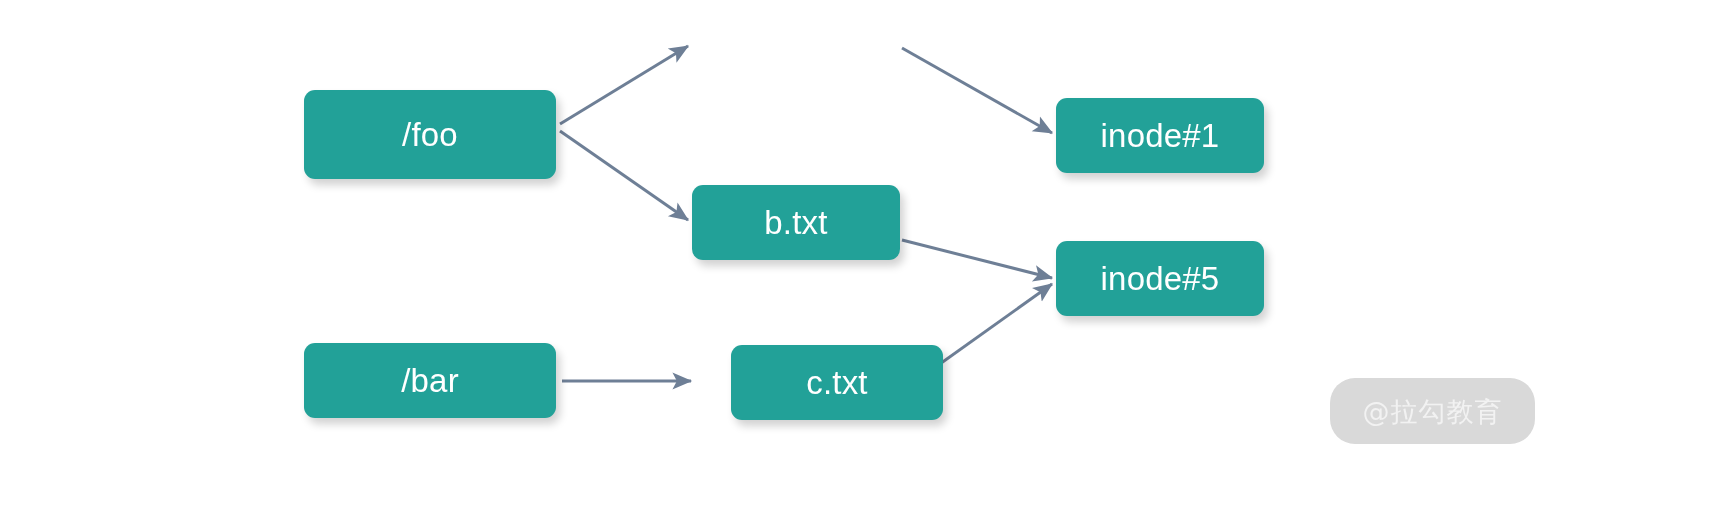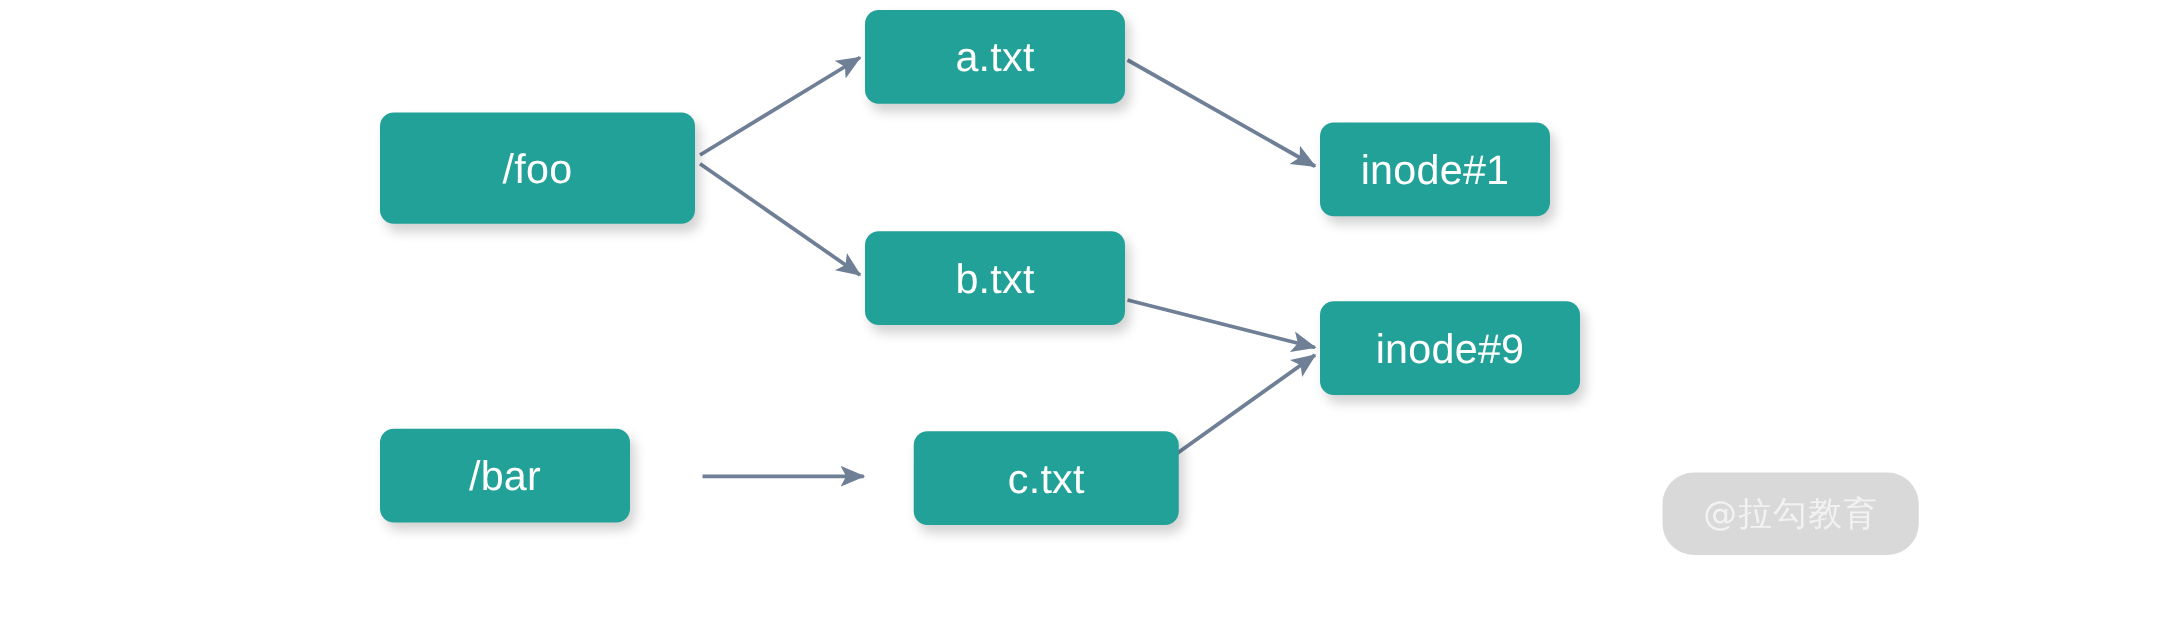--- a/index.html
+++ b/index.html
@@ -85,41 +85,38 @@
         <line x1="902" y1="240" x2="1052" y2="278" stroke="#6e7f96" stroke-width="3" marker-end="url(#arrowhead)"></line>
         <line x1="562" y1="381" x2="691" y2="381" stroke="#6e7f96" stroke-width="3" marker-end="url(#arrowhead)"></line>
         <line x1="909" y1="386" x2="1052" y2="284" stroke="#6e7f96" stroke-width="3" marker-end="url(#arrowhead)"></line>
       </g>
   </svg>
 
   <div class="node" style="left: 304px; top: 90px; width: 252px; height: 89px; background: rgb(34, 161, 152); color: rgb(255, 255, 255);">
     <span class="node-label">/foo</span>
   </div>
 
-  <div class="node" style="left: 692px; top: 8px; width: 208px; height: 75px; background: rgb(34, 161, 152); color: rgb(255, 255, 255);">
-    <span class="node-label">a.txt</span>
-  </div>
 
   <div class="node" style="left: 692px; top: 185px; width: 208px; height: 75px; background: rgb(34, 161, 152); color: rgb(255, 255, 255); align-items: center;">
     <span class="node-label">b.txt</span>
   </div>
 
-  <div class="node" style="left: 304px; top: 343px; width: 200px; height: 75px; background: rgb(34, 161, 152); color: rgb(255, 255, 255);">
+  <div class="node" style="left: 304px; top: 343px; width: 252px; height: 75px; background: rgb(34, 161, 152); color: rgb(255, 255, 255);">
     <span class="node-label">/bar</span>
   </div>
 
   <div class="node" style="left: 695px; top: 345px; width: 212px; height: 75px; background: rgb(34, 161, 152); color: rgb(255, 255, 255); margin-left: 36px;">
     <span class="node-label">c.txt</span>
   </div>
 
-  <div class="node" style="left: 1056px; top: 98px; width: 184px; height: 75px; background: rgb(34, 161, 152); color: rgb(255, 255, 255);">
+  <div class="node" style="left: 1056px; top: 98px; width: 208px; height: 75px; background: rgb(34, 161, 152); color: rgb(255, 255, 255);">
     <span class="node-label">inode#1</span>
   </div>
 
   <div class="node" style="left: 1056px; top: 241px; width: 208px; height: 75px; background: rgb(34, 161, 152); color: rgb(255, 255, 255);">
-    <span class="node-label">inode#9</span>
+    <span class="node-label">inode#5</span>
   </div>
 
   <div id="watermark">
     <span id="watermark-text">@拉勾教育</span>
   </div>
 
 </div>
 
 </body></html>

